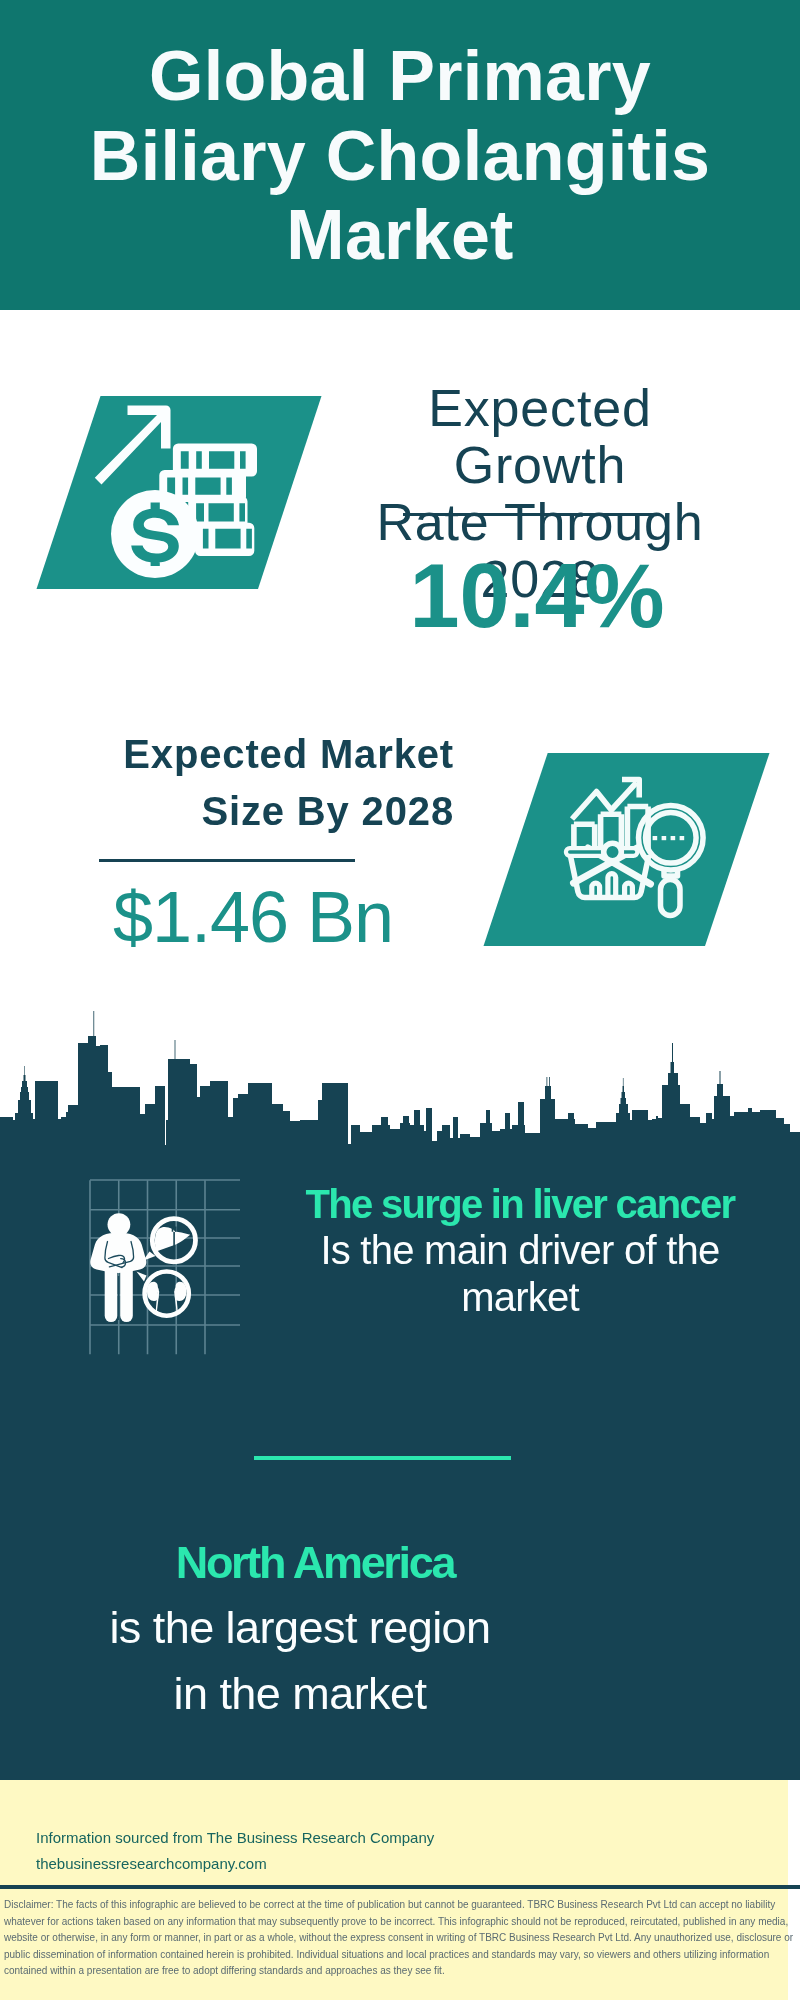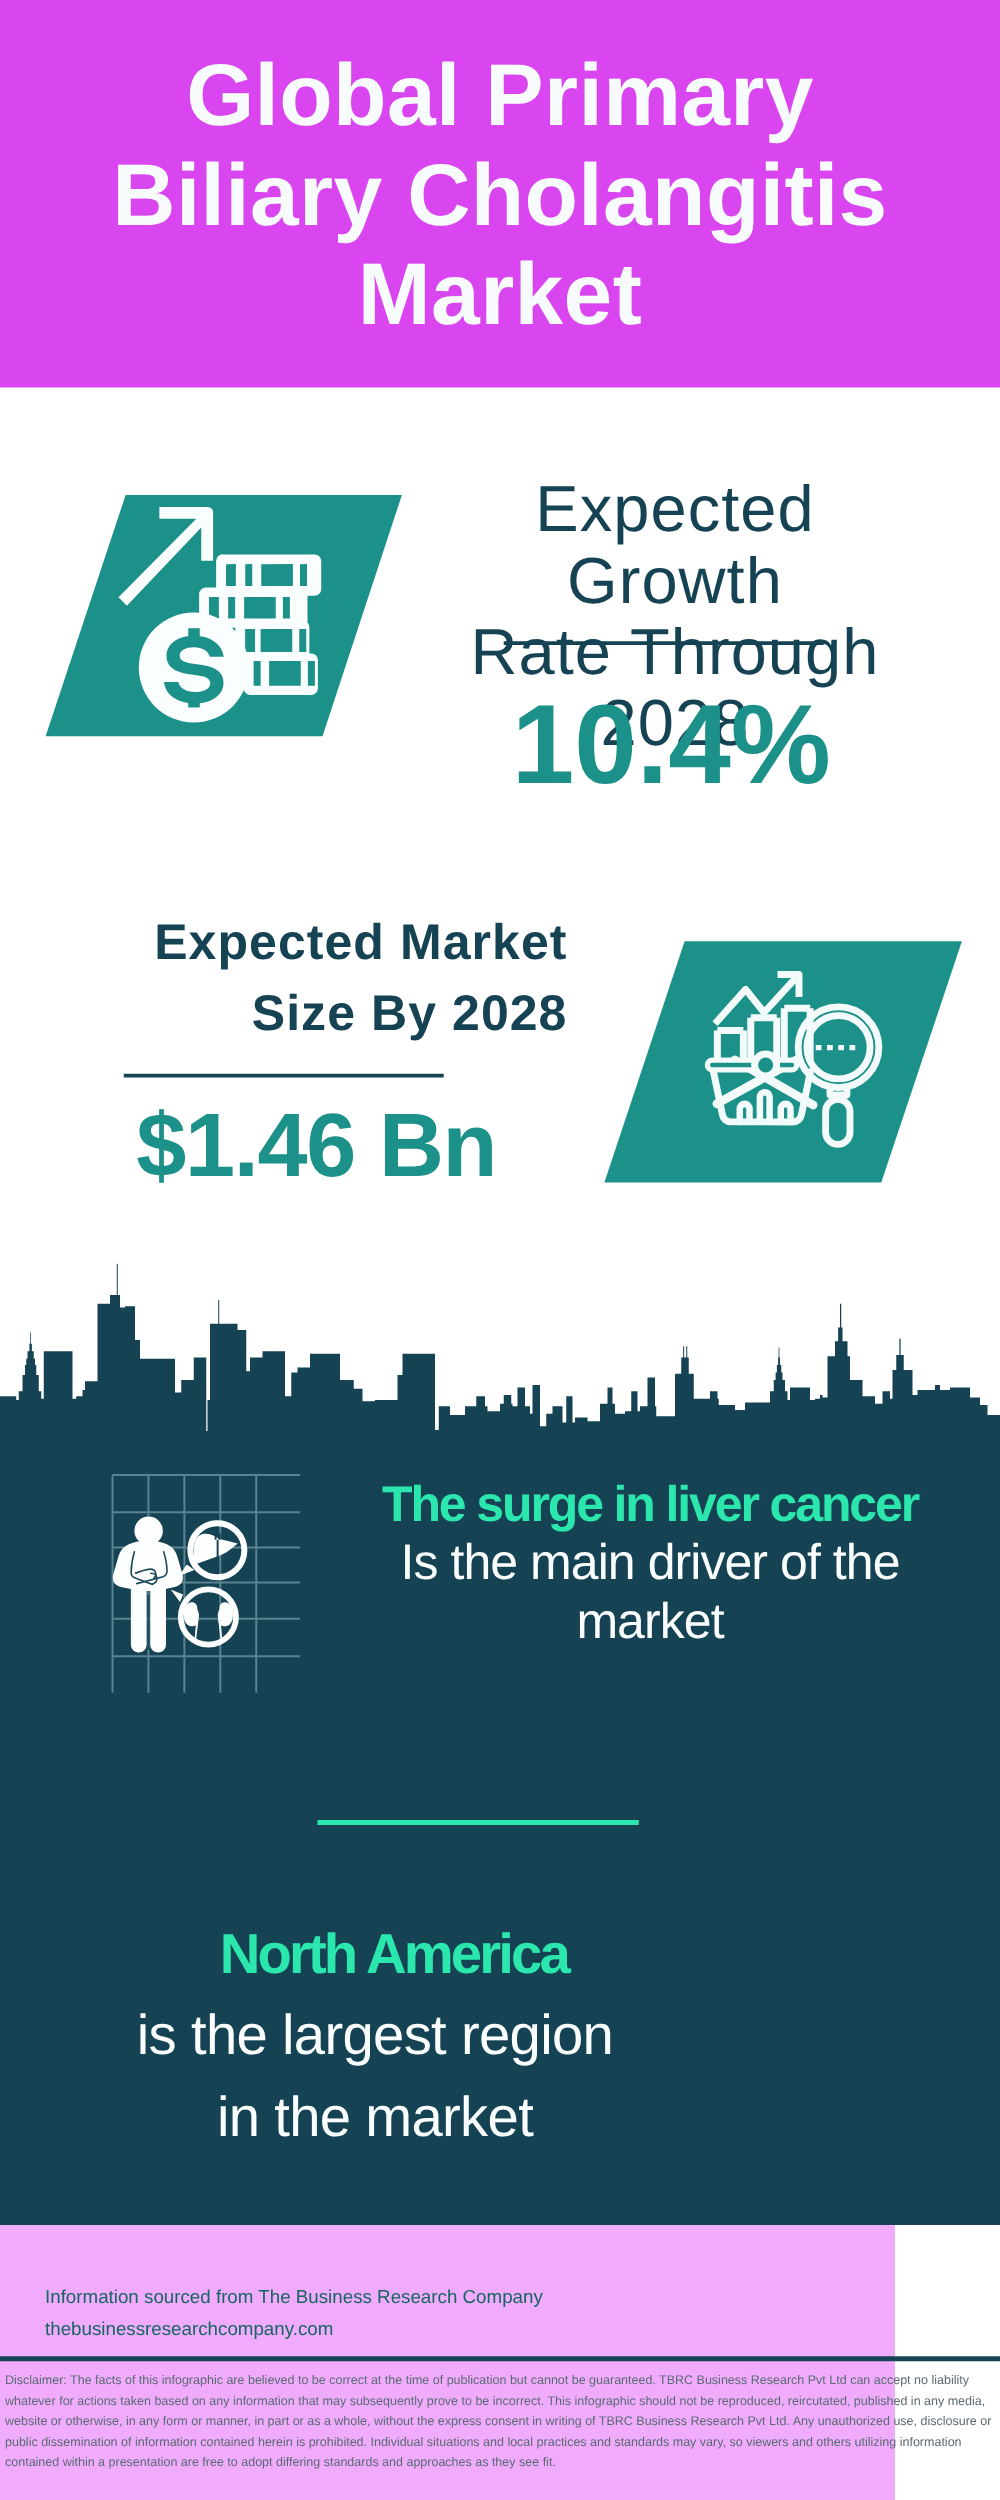--- a/index.html
+++ b/index.html
@@ -1,58 +1,58 @@
 <!DOCTYPE html>
 <html><head>
 <meta charset="utf-8">
 <style>
   * { margin:0; padding:0; box-sizing:border-box; }
   html,body { width:800px; height:2000px; background:#fff; }
   body { font-family:"Liberation Sans", sans-serif; -webkit-font-smoothing:antialiased; }
   .page { position:relative; width:800px; height:2000px; overflow:hidden; background:#fff; }
 
   
-  .header { position:absolute; left:0; top:0; width:800px; height:310px; background:#d946ef; }
+  .header { position:absolute; left:0; top:0; width:800px; height:310px; background:#0f766e; }
   .header h1 { position:absolute; left:0; top:37px; width:800px; text-align:center;
     color:#f7fbfc; font-size:70px; font-weight:bold; line-height:79.5px; letter-spacing:0.3px; }
 
   
   .sec1 .title { position:absolute; left:340px; top:380px; width:400px; text-align:center;
     color:#164353; font-size:52px; font-weight:normal; line-height:57px; letter-spacing:0.85px; }
   .sec1 .rule { position:absolute; left:403px; top:513px; width:256px; height:3px; background:#164353; }
   .sec1 .value { position:absolute; left:337px; top:548px; width:400px; text-align:center;
     color:#1B9189; font-size:90px; font-weight:bold; line-height:96px; letter-spacing:0px; }
 
   
   .sec2 .title { position:absolute; left:54px; top:726px; width:400px; text-align:right;
     color:#164353; font-size:40px; font-weight:bold; line-height:57px; letter-spacing:0.85px; }
   .sec2 .rule { position:absolute; left:99px; top:859px; width:256px; height:3px; background:#164353; }
   .sec2 .value { position:absolute; left:53px; top:878px; width:400px; text-align:center;
-    color:#1B9189; font-size:72px; font-weight:bold; line-height:78px; letter-spacing:-1px; }
+    color:#1B9189; font-size:72px; font-weight:normal; line-height:78px; letter-spacing:-1px; }
 
   
   .tile { position:absolute; }
   .tile svg { display:block; }
 
   
   .skyline { position:absolute; left:0; top:1010px; width:800px; height:150px; }
   .skyline svg { display:block; }
   .dark { position:absolute; left:0; top:1145px; width:800px; height:635px; background:#164353; }
   
   .driver-text { position:absolute; left:220px; top:1181px; width:600px; text-align:center; line-height:46.5px; white-space:nowrap; }
   .driver-text .hl { display:block; color:#2BE7AE; font-size:40px; font-weight:bold; letter-spacing:-1.7px; line-height:46.35px; }
   .driver-text .tx { display:block; color:#fbfeff; font-size:40px; letter-spacing:-0.75px; line-height:46.35px; }
   .mid-divider { position:absolute; left:254px; top:1456px; width:257px; height:4px; background:#2BE7AE; }
   
   .region-text { position:absolute; left:0px; top:1538px; width:600px; text-align:center; line-height:49.3px; white-space:nowrap; }
   .region-text .hl { display:block; color:#2BE7AE; font-size:45px; font-weight:bold; letter-spacing:-2.3px; line-height:49.3px;margin-left:30px; }
   .region-text .tx { display:block; color:#fbfeff; font-size:45px; letter-spacing:-0.55px; line-height:49.3px;margin-top:16px; }
 
   
-  .footer { position:absolute; left:0; top:1780px; width:716px; height:220px; background:#f0abfc;padding-left:20px; }
+  .footer { position:absolute; left:0; top:1780px; width:788px; height:220px; background:#fef9c3;padding-left:20px; }
   .srcline { position:absolute; left:36px; top:45px; color:#17655f; font-size:15px; line-height:26px; }
   .divider { position:absolute; left:0; top:105px; width:800px; height:4px; background:#164353; }
   .disclaimer { position:absolute; left:4px; top:117px; width:792px; color:#5a6b72; font-size:10px; line-height:16.5px; }
 </style>
 </head>
 <body>
 
 <div class="page">
   <div class="header">
     <h1><span>Global Primary</span><br><span>Biliary Cholangitis</span><br><span>Market</span></h1>

